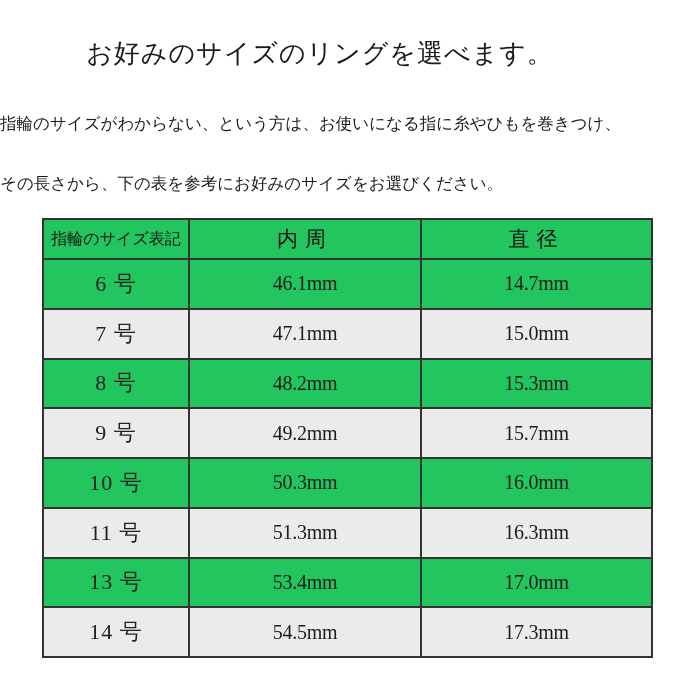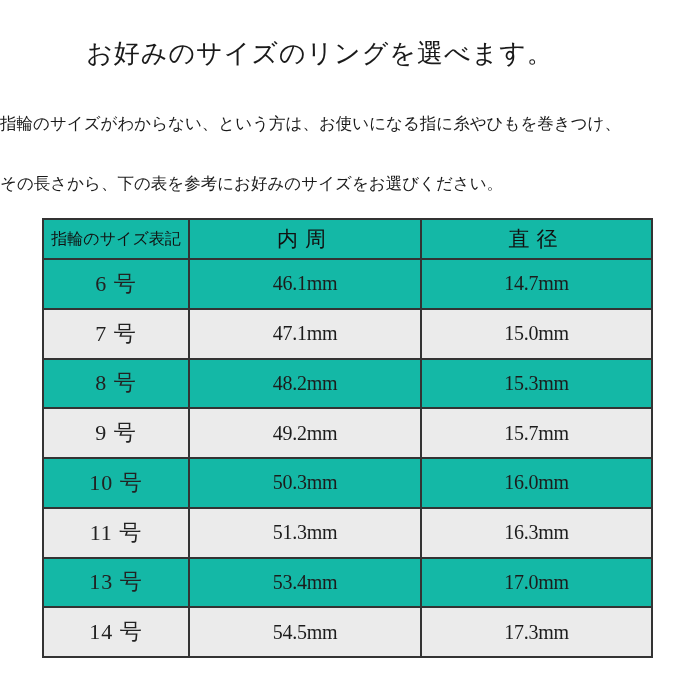--- a/index.html
+++ b/index.html
@@ -41,21 +41,21 @@
   .sub-2 { top: 146px; margin-top: 27px; }
 
   table.size-table {
     position: absolute;
     left: 42px;
     top: 218px;
     width: 609px;
     height: 440px;
     border-collapse: collapse;
     table-layout: fixed;
-    background: #14b8a6;
+    background: #22c55e;
   }
   table.size-table th,
   table.size-table td {
     border: 2px solid #333333;
     text-align: center;
     vertical-align: middle;
     padding: 0;
     overflow: hidden;
   }
   col.c1 { width: 146px; }

